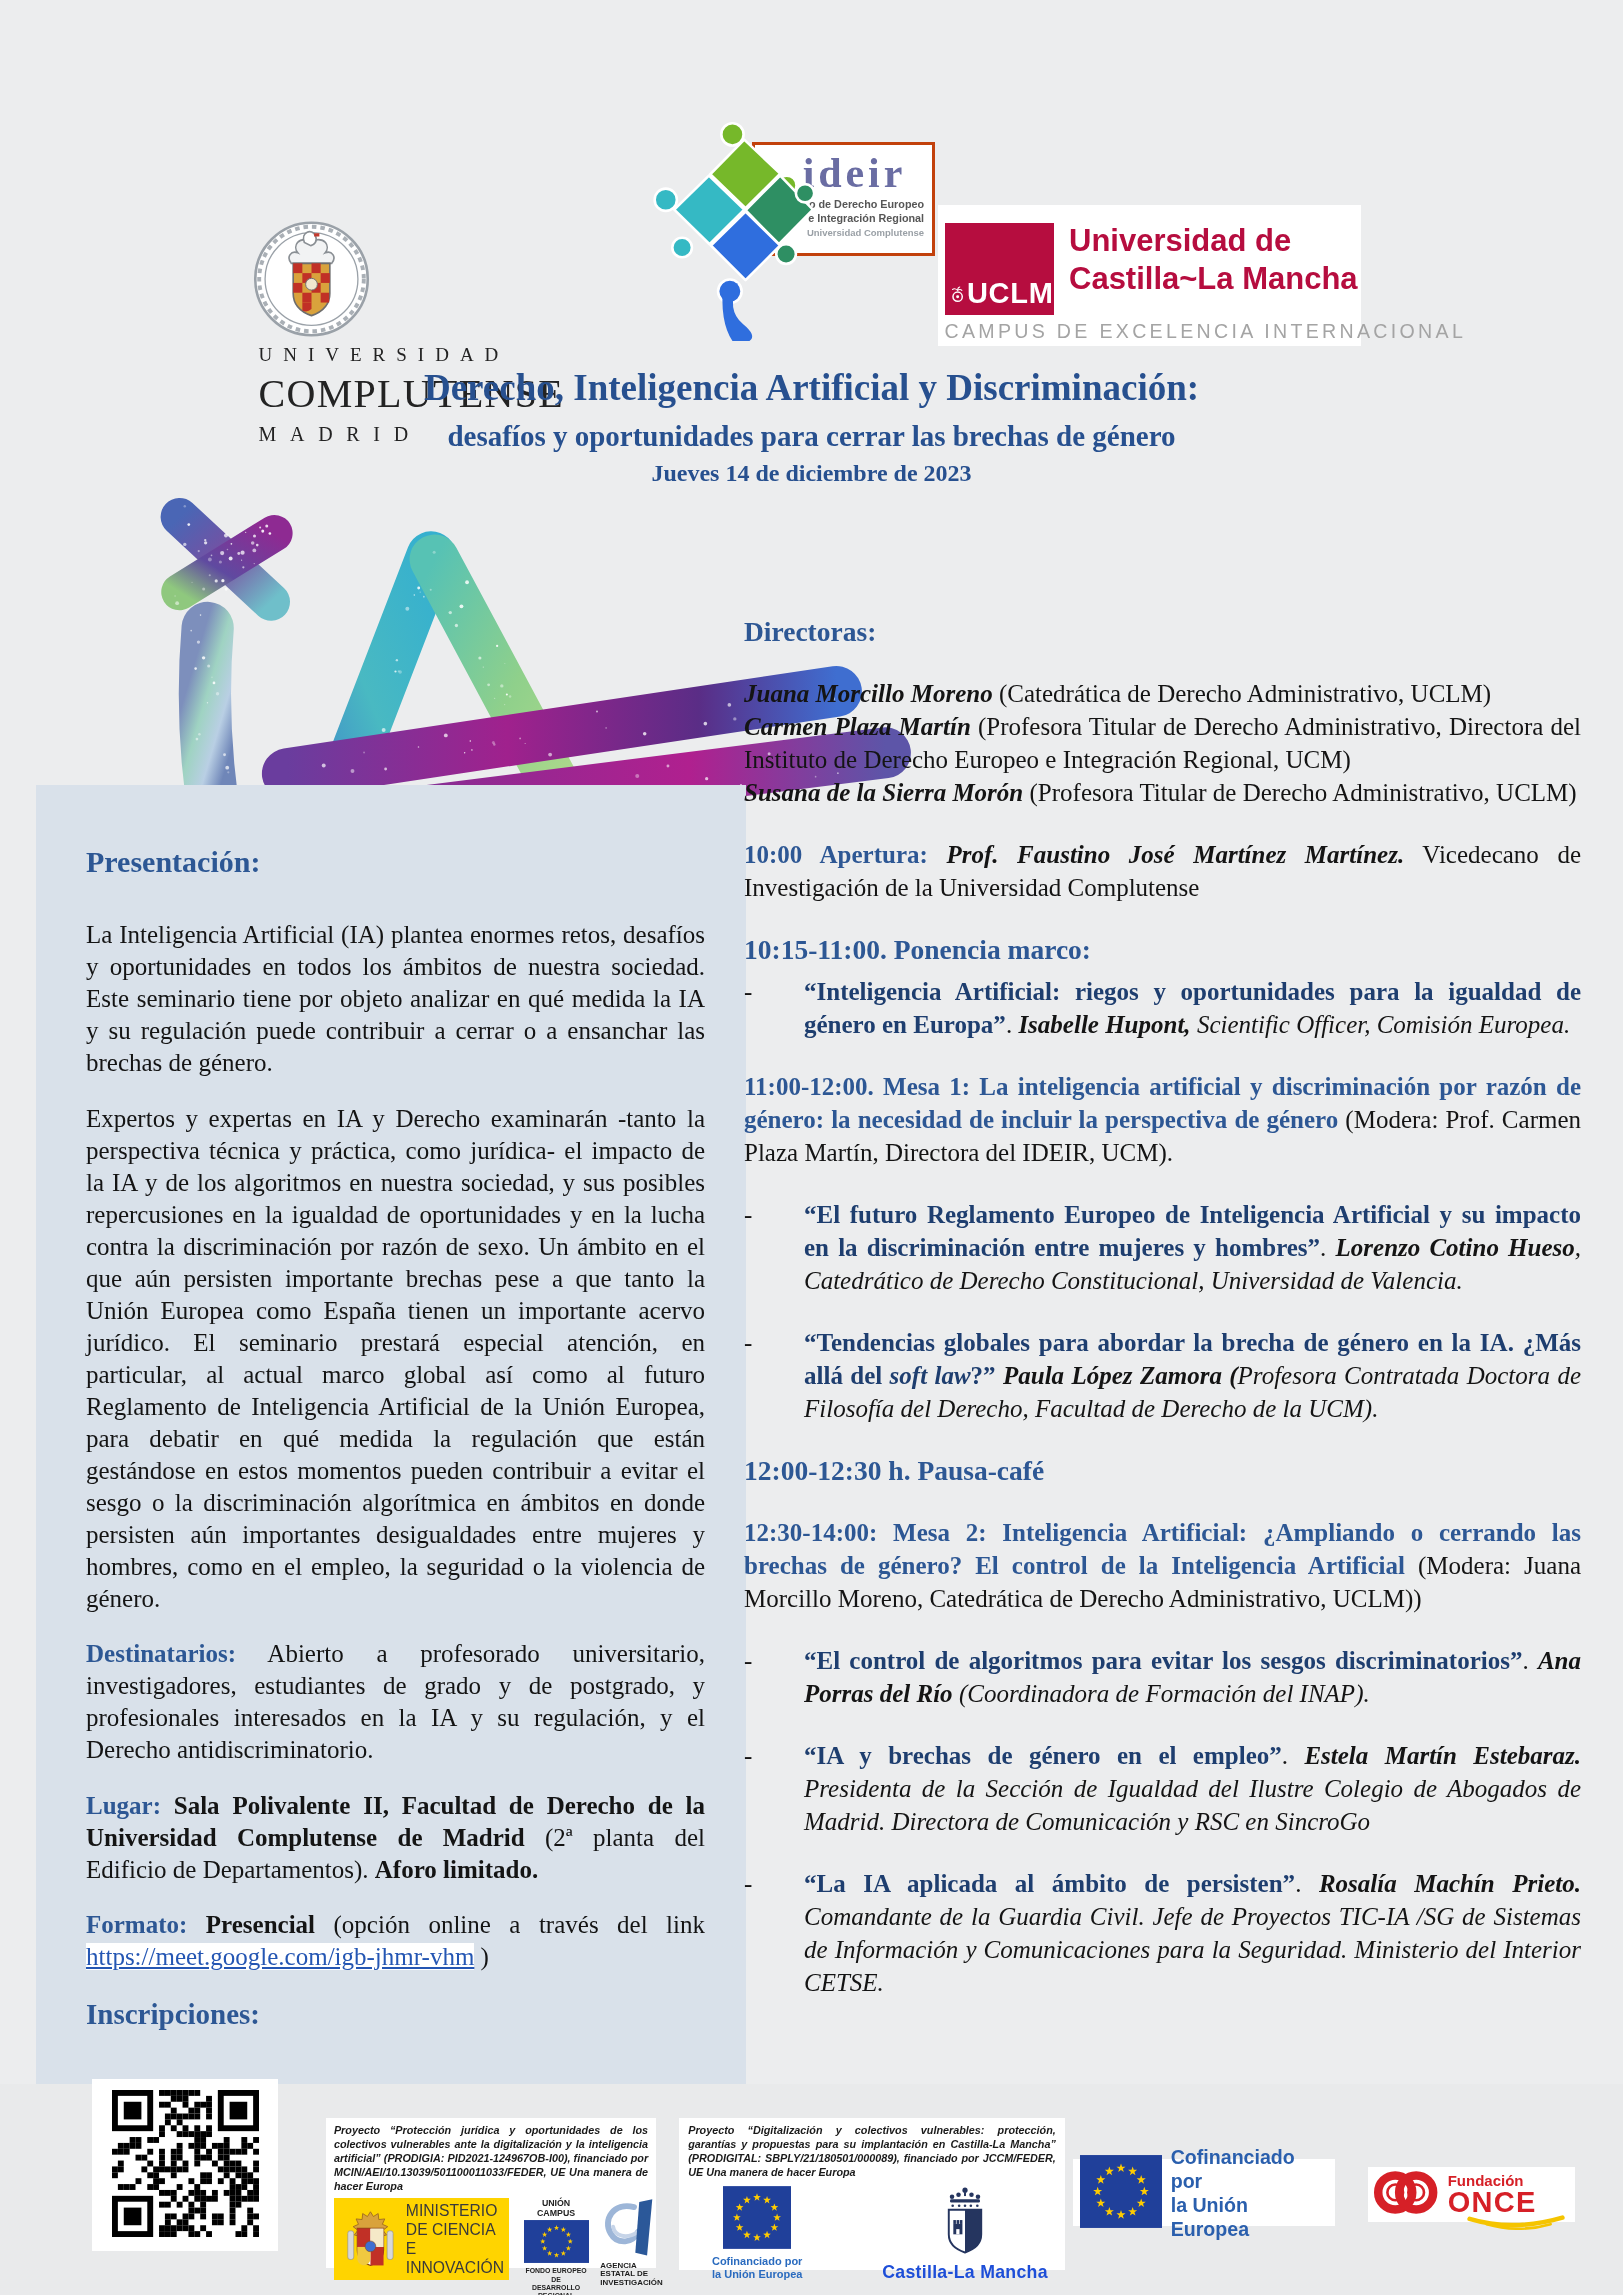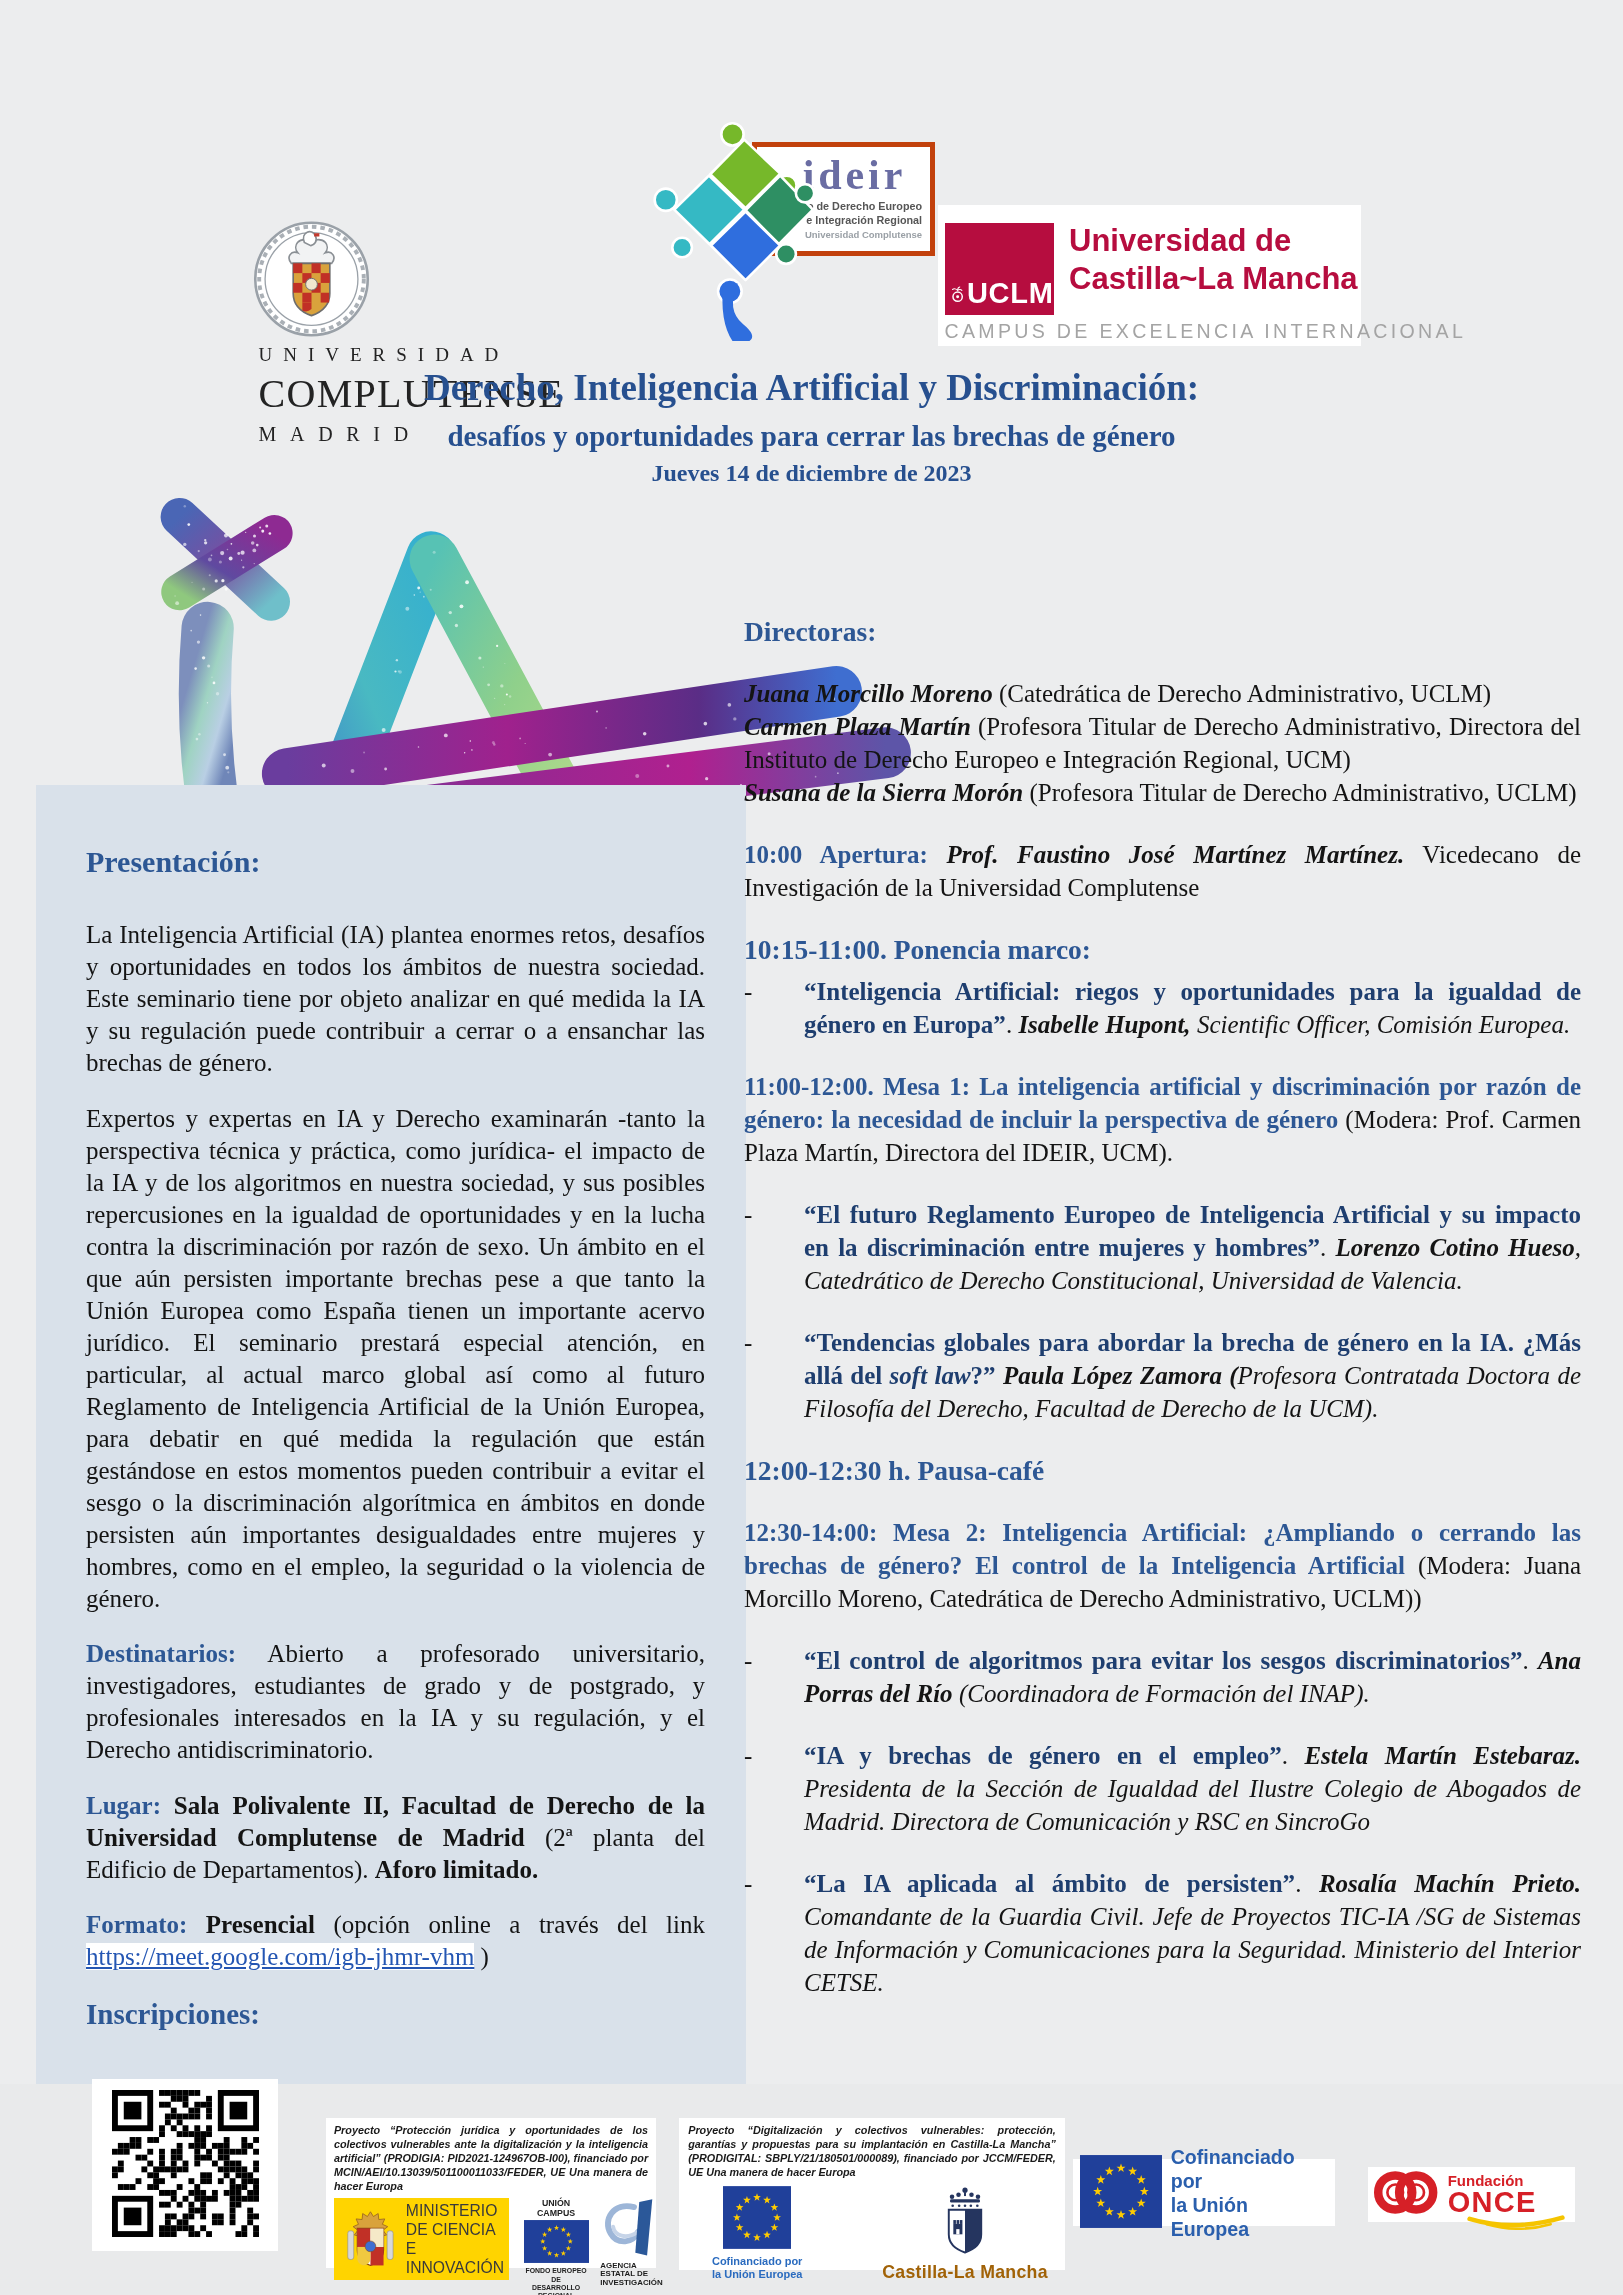--- a/index.html
+++ b/index.html
@@ -10,21 +10,21 @@
   }
   
   .ucm-logo { position:absolute; left:252px; top:216px; width:422px; height:128px; display:flex;flex-direction:column; }
   .ucm-crest { width:119px; height:126px; flex:0 0 auto; }
   .ucm-text { margin-left:6.5px; padding-top:2px; width:294px; color:#232323; }
   .ucm-l1 { font-size:19px; letter-spacing:11px; white-space:nowrap; }
   .ucm-l2 { font-size:40px; letter-spacing:1.3px; margin-top:3.9px; white-space:nowrap; }
   .ucm-l3 { font-size:20px; letter-spacing:13.7px; margin-top:5.9px; text-align:left; padding-right:2.6px; }
 
   .ideir-box { position:absolute; left:752px; top:142px; width:183px; height:114px;
-    background:#fff; border:5px solid #c2410c; padding-top:3.9px; }
+    background:#fff; border:3px solid #c2410c; padding-top:3.9px; }
   .ideir-name { text-align:center; font-weight:bold; font-size:42px; letter-spacing:3.9px;
     color:#6a6da3; font-family:"Liberation Serif", serif; padding-left:22px; }
   .ideir-sub { text-align:right; padding-right:7.9px; font-family:"Liberation Sans", sans-serif;
     font-weight:bold; font-size:10.8px; color:#565656; line-height:14.4px; }
   .ideir-sub3 { text-align:right; padding-right:7.9px; font-family:Liberation Sans, sans-serif;
     font-weight:bold; font-size:9.5px; color:#9aa0a6; line-height:13px; }
   .ideir-puzzle { position:absolute; left:646px; top:120px; width:169px; height:221px; }
 
   .uclm-box { position:absolute; left:938px; top:205px; width:423px; height:141px; background:#fff; }
   .uclm-red { position:absolute; left:6.5px; top:17.7px; width:109px; height:92px; background:#b60d3f;
@@ -87,21 +87,21 @@
   .min-text { font-size:15.7px; color:#3a3a3a; line-height:19px; margin-left:7.9px; font-style:normal; }
   .eu-block { width:82px; margin-left:14.4px; text-align:center; font-style:normal; }
   .eu-label { font-size:8.8px; font-weight:bold; color:#222; margin-bottom:2px; }
   .eu-fund { font-size:6.9px; font-weight:bold; color:#222; line-height:8.2px; margin-top:2px; }
   .aei-block { width:63px; margin-left:11.8px; text-align:left; font-style:normal; }
   .aei-text { font-size:7.9px; font-weight:bold; color:#1c1c1c; line-height:8.8px; margin-top:1.3px; }
   .fbox2 .logos { display:flex; margin-top:6.5px; align-items:flex-start; }
   .eu2 { width:92px; margin-left:23px; text-align:center; font-style:normal; }
   .eu2-cap { font-size:11px; font-weight:bold; color:#2a6bbf; line-height:13.7px; margin-top:3.9px; }
   .clm-block { margin-left:79px; text-align:center; font-style:normal; }
-  .clm-cap { font-size:17.7px; font-weight:bold; color:#a16207; margin-top:2.6px; letter-spacing:0.3px; }
+  .clm-cap { font-size:17.7px; font-weight:bold; color:#1d4ed8; margin-top:2.6px; letter-spacing:0.3px; }
   .eu3-cap { font-size:19.6px; line-height:24px; font-weight:bold; color:#2a5fad; font-style:normal; }
   .once-text { margin-left:6.5px; font-style:normal; position:relative; }
   .once-l1 { color:#d62027; font-weight:bold; font-size:15px; }
   .once-l2 { color:#d62027; font-weight:bold; font-size:29px; line-height:27.5px; letter-spacing:1.3px; }
 </style>
 </head>
 <body>
 
 <div class="page">
 

